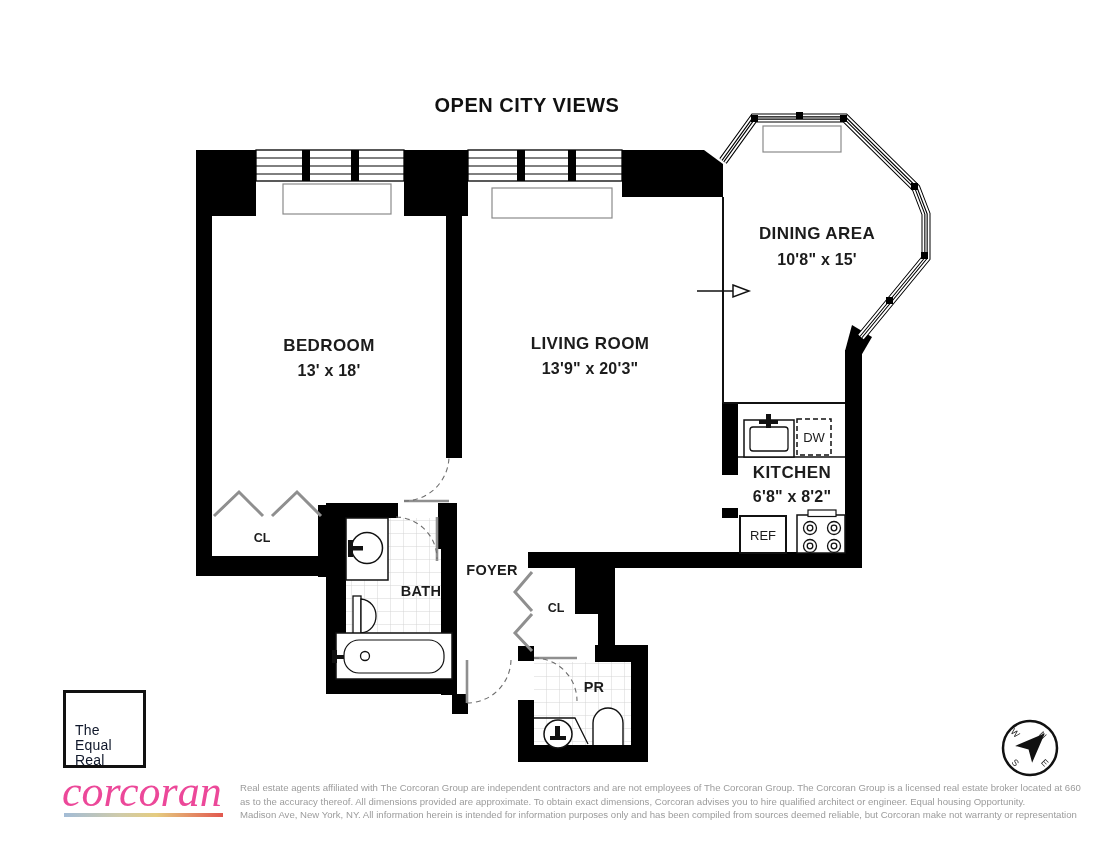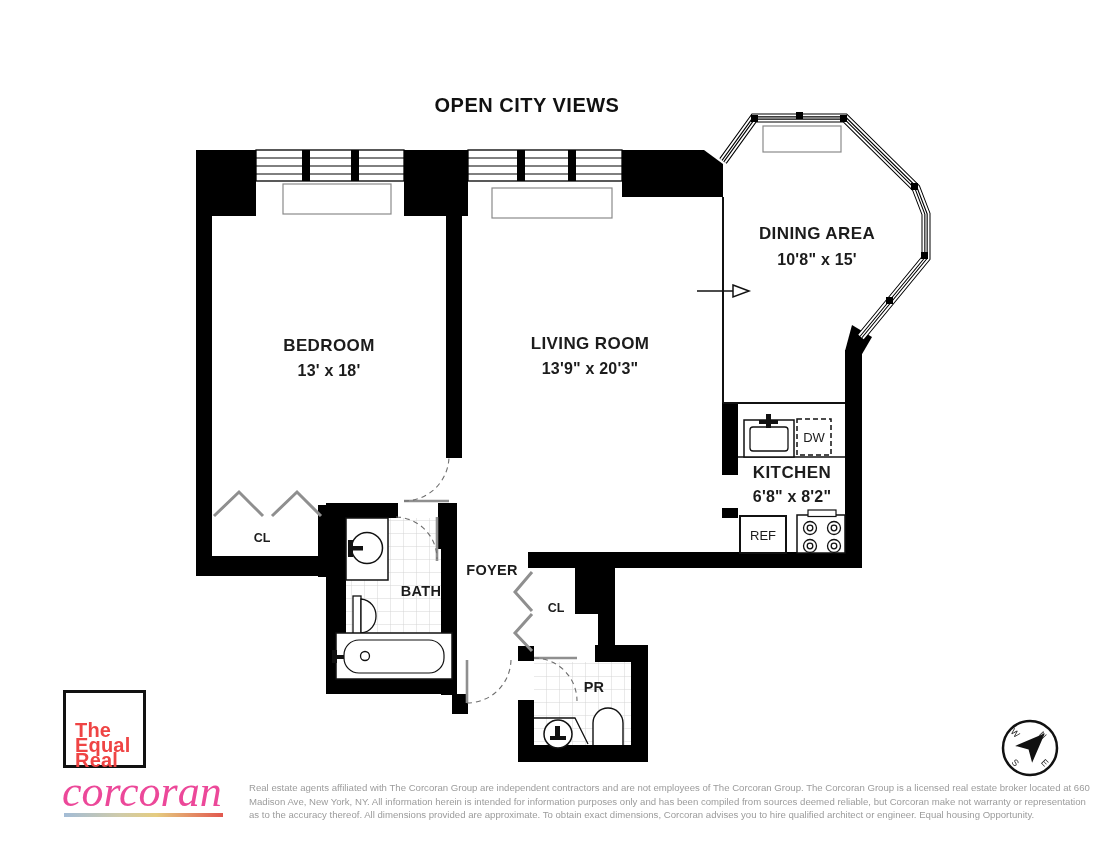--- a/index.html
+++ b/index.html
@@ -14,28 +14,28 @@
              letter-spacing:.2px;fill:#1c1c1c;text-anchor:middle;}
   .small-label{font-family:"Liberation Sans",sans-serif;font-size:14.5px;font-weight:700;
              letter-spacing:.3px;fill:#1c1c1c;text-anchor:middle;}
   .tiny-label{font-family:"Liberation Sans",sans-serif;font-size:12.5px;font-weight:700;
              fill:#1c1c1c;text-anchor:middle;}
   .appl-label{font-family:"Liberation Sans",sans-serif;font-size:13px;font-weight:400;
              fill:#1c1c1c;text-anchor:middle;}
   .compass-letter{font-family:"Liberation Sans",sans-serif;font-size:9px;fill:#222;text-anchor:middle;}
   .glazer-box{position:absolute;left:63px;top:690px;width:77px;height:72px;
               border:3px solid #111;}
-  .glazer-text{position:absolute;left:9px;top:30px;font-size:20px;font-weight:700;
-               line-height:15px;color:#ef4444;letter-spacing:.2px;}
+  .glazer-text{position:absolute;left:9px;top:30px;font-size:14px;font-weight:400;
+               line-height:15px;color:#0f172a;letter-spacing:.2px;}
   .corcoran{position:absolute;left:62px;top:766px;font-family:Liberation Serif, serif;
             font-style:italic;font-size:44px;color:#ec4899;letter-spacing:0px;}
   .rainbow{position:absolute;left:64px;top:813px;width:159px;height:4px;
            background:linear-gradient(90deg,#a3bcd6 0%,#cfcbaa 35%,#e5cc80 58%,#e2574e 100%);}
   .disclaimer{position:absolute;left:240px;top:781px;width:830px;font-size:9.6px;
-              line-height:13.5px;color:#9c9c9c;white-space:nowrap;margin-left:9px;}
+              line-height:13.5px;color:#9c9c9c;white-space:nowrap;}
 </style>
 </head>
 <body>
 
 <div id="canvas">
 
   <div class="title">OPEN CITY VIEWS</div>
 
   <svg id="plan-svg" width="1117" height="862" viewBox="0 0 1117 862">
     <defs>
@@ -236,17 +236,17 @@
       <div>The</div>
       <div>Equal</div>
       <div>Real</div>
     </div>
   </div>
   <div class="corcoran">corcoran</div>
   <div class="rainbow"></div>
 
   <div class="disclaimer">
     <div>Real estate agents affiliated with The Corcoran Group are independent contractors and are not employees of The Corcoran Group. The Corcoran Group is a licensed real estate broker located at 660</div>
+    <div>as to the accuracy thereof. All dimensions provided are approximate. To obtain exact dimensions, Corcoran advises you to hire qualified architect or engineer. Equal housing Opportunity.</div>
     <div>Madison Ave, New York, NY. All information herein is intended for information purposes only and has been compiled from sources deemed reliable, but Corcoran make not warranty or representation</div>
-    <div>as to the accuracy thereof. All dimensions provided are approximate. To obtain exact dimensions, Corcoran advises you to hire qualified architect or engineer. Equal housing Opportunity.</div>
   </div>
 
 </div>
 
 </body></html>

